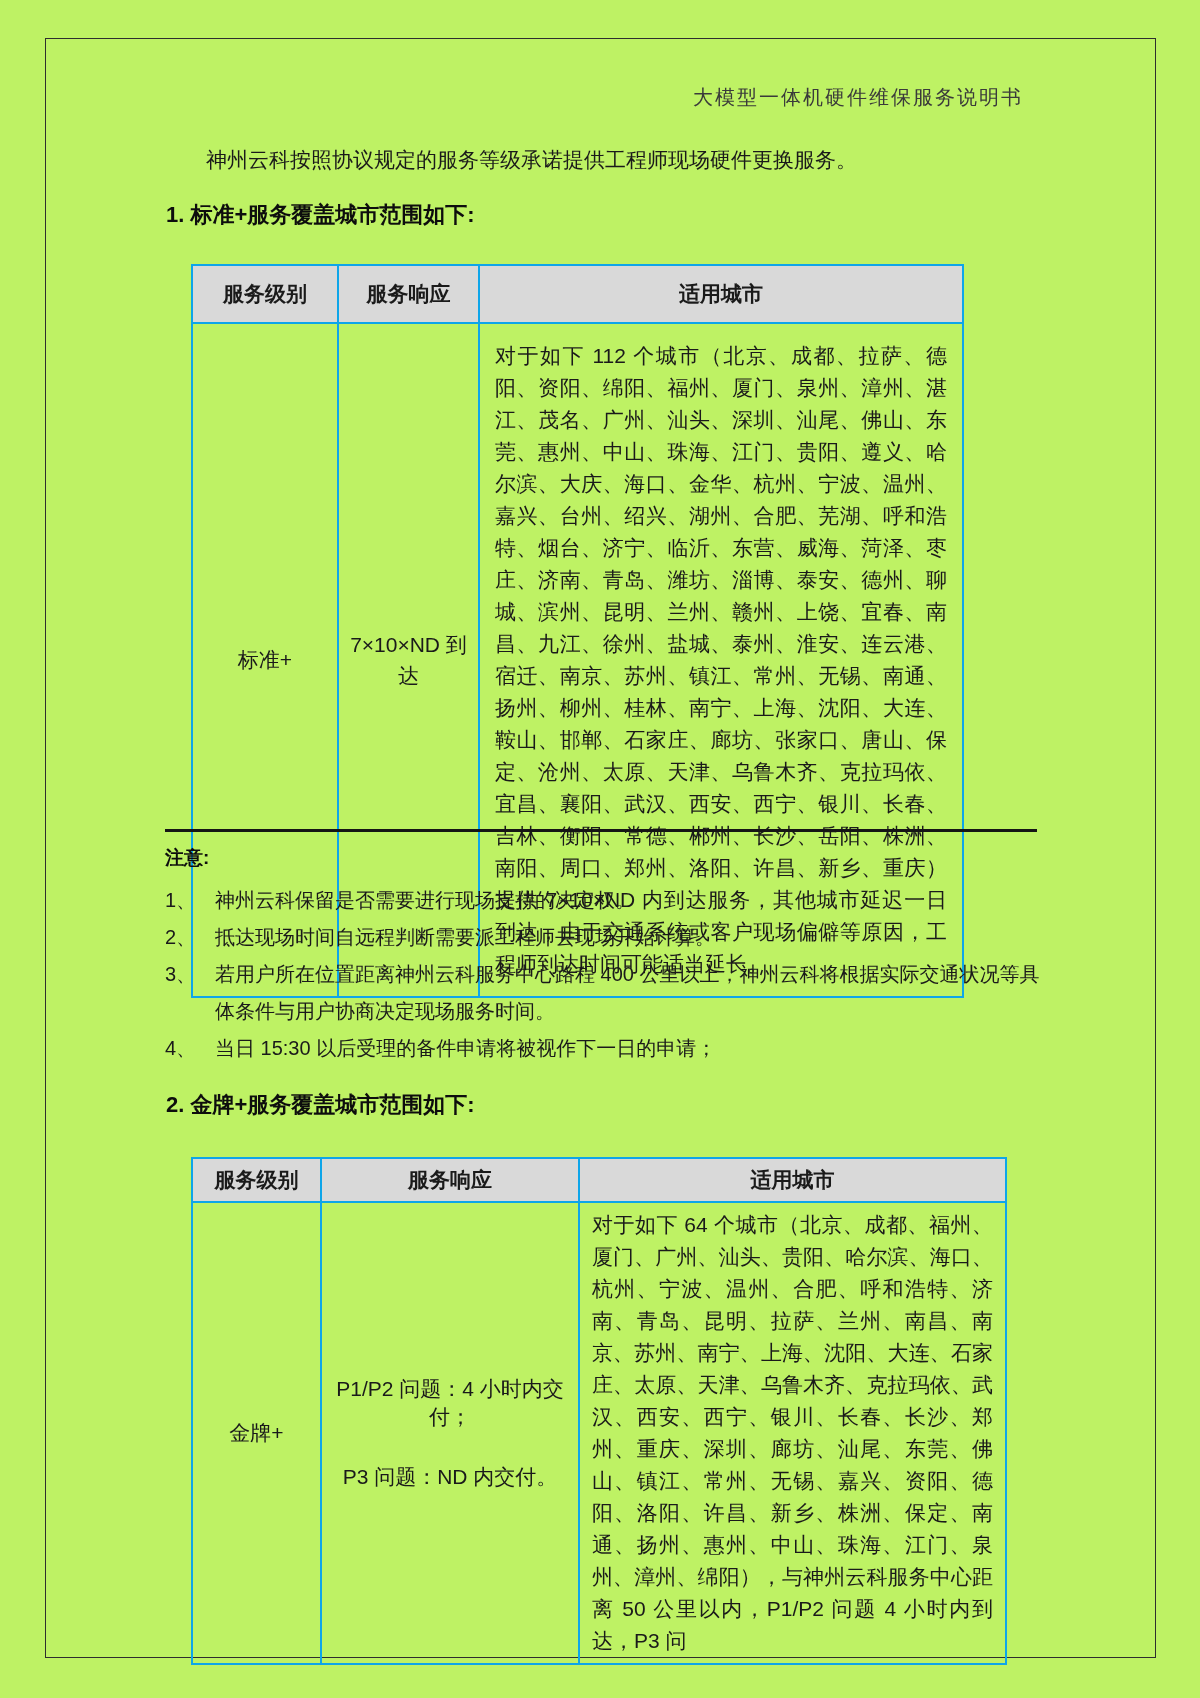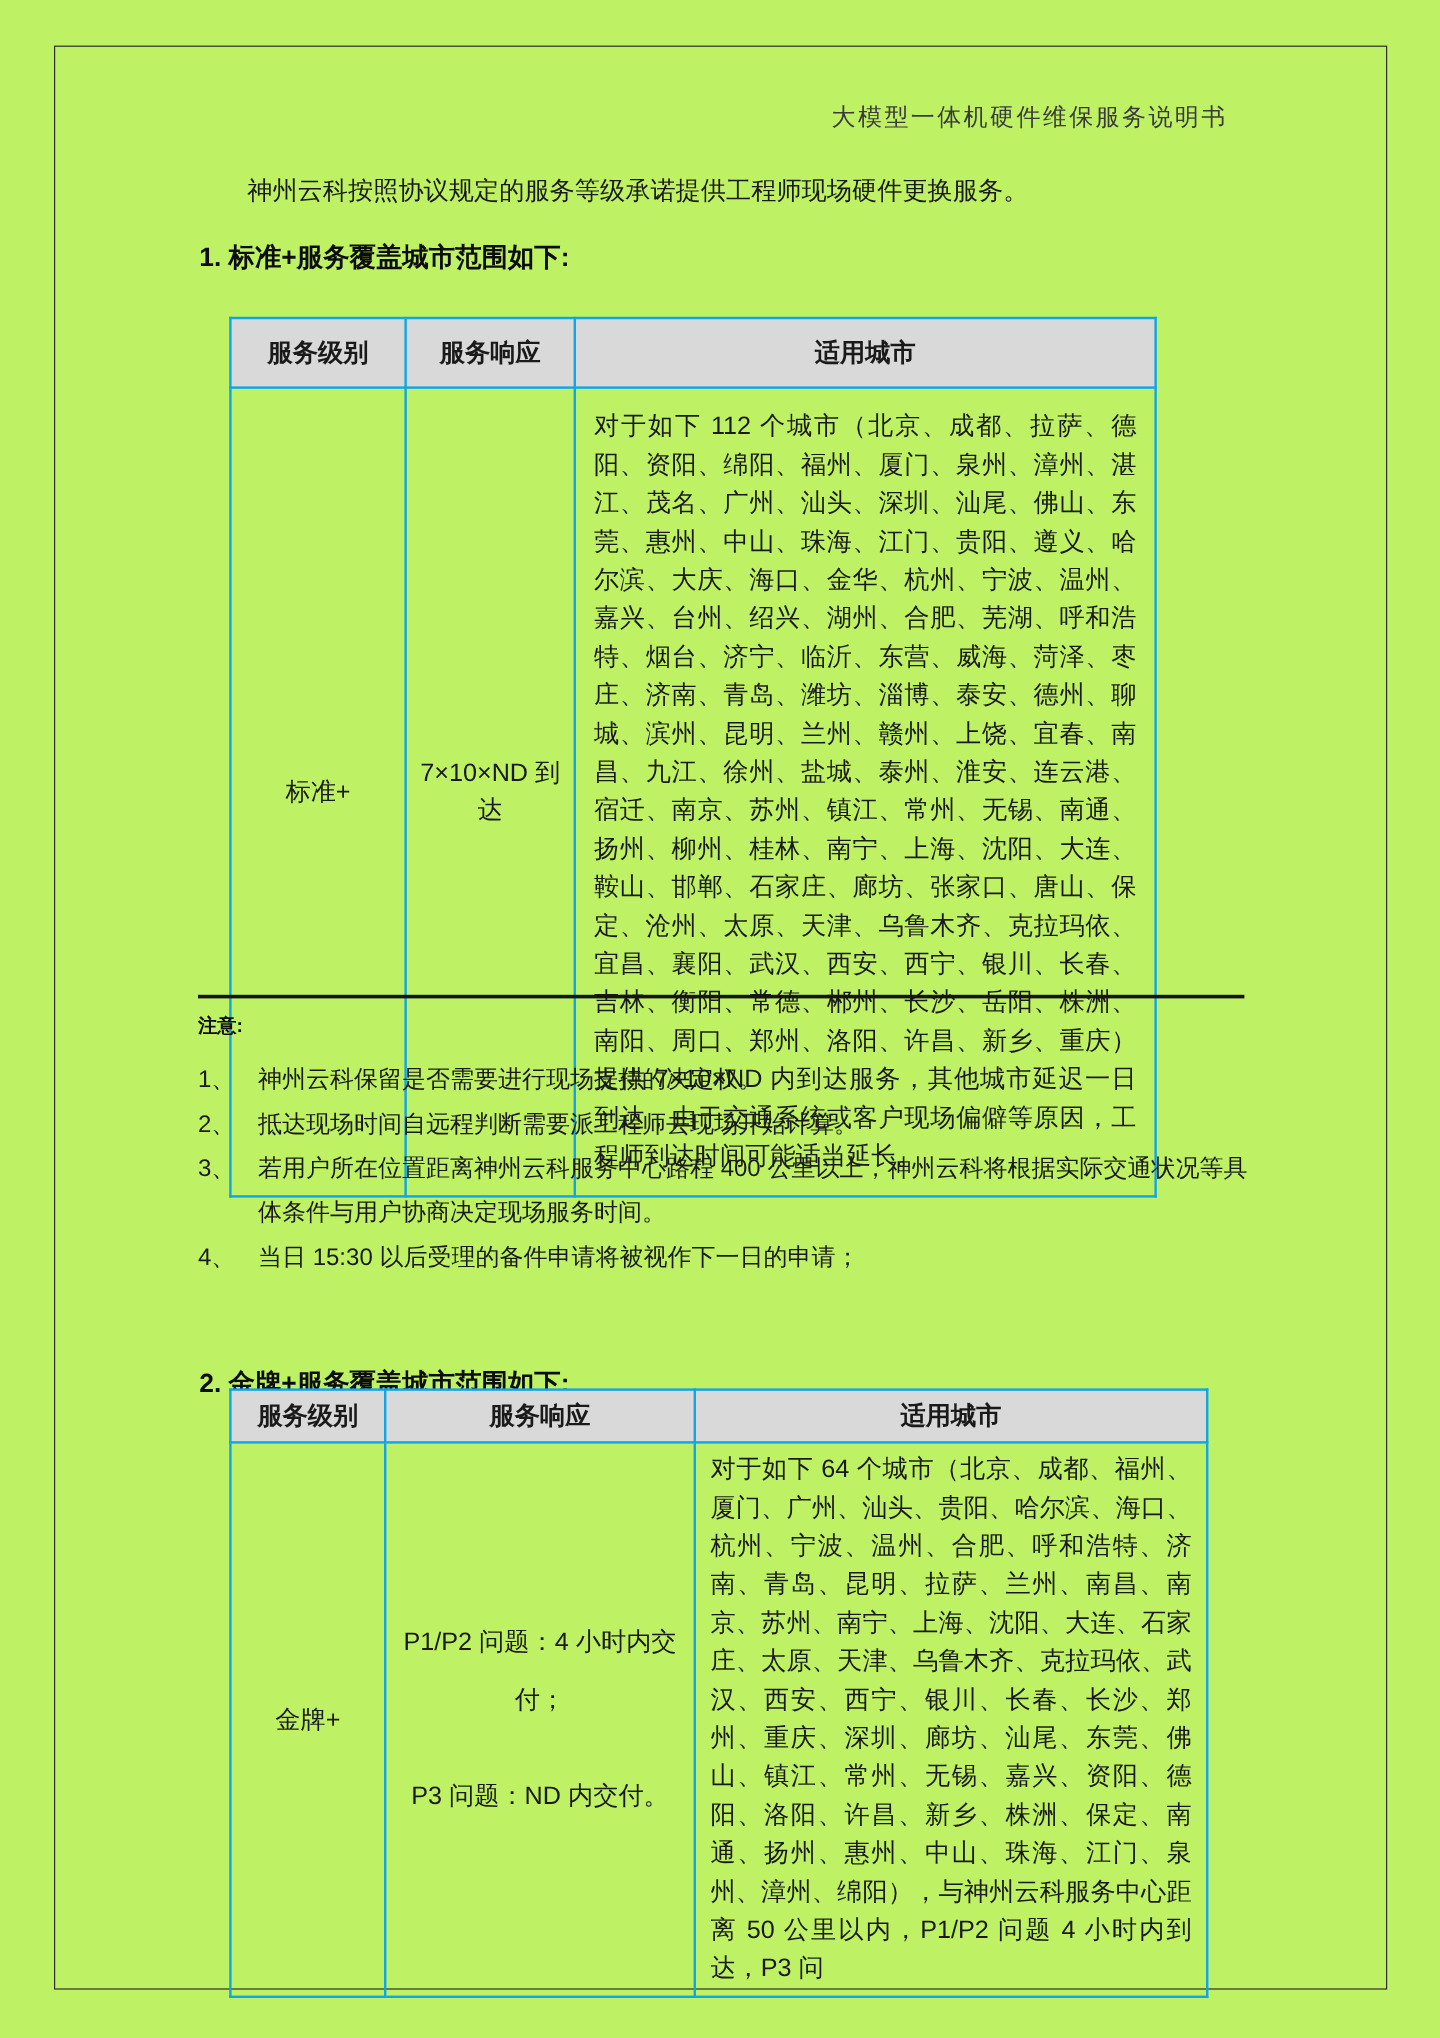--- a/index.html
+++ b/index.html
@@ -15,46 +15,46 @@
   }
   .doc-header {
     position:absolute; top:84px; left:400px; right:177px;
     text-align:right;
     font-family:"Liberation Serif","DejaVu Serif",serif;
     font-size:20px; color:#3a3a3a; letter-spacing:2px;
   }
   .intro { position:absolute; top:140px; left:201px; right:160px; margin:5px; font-size:21px; line-height:30px; }
   .sec { position:absolute; margin:0; font-size:22px; font-weight:700; color:#0d0d0d; }
   .sec1 { top:200px; left:166px; }
-  .sec2 { top:1090px; left:166px;margin-top:48px; }
+  .sec2 { top:1090px; left:166px; }
 
   .svc-table { position:absolute; border-collapse:collapse; table-layout:fixed; font-size:21px; color:#1a1a1a; }
   .svc-table th, .svc-table td { border:2px solid #0ea5e9; }
   .svc-table th { background:#d9d9d9; font-weight:700; text-align:center; font-size:21px; }
   .cell-center { text-align:center; vertical-align:middle; padding:8px; }
   td.cities {
     text-align:justify; text-justify:inter-ideograph;
     vertical-align:top;
   }
   
   .t1 { left:191px; top:264px; width:771px; }
   .t1 .c1 { width:146px; } .t1 .c2 { width:141px; } .t1 .c3 { width:484px; }
   .t1 th { height:54px; }
   .t1 td.cities { padding:16px 15px; line-height:32px; }
   .t1 .resp { line-height:31px; }
   
   .t2 { left:191px; top:1157px; width:814px; }
   .t2 .c1 { width:129px; } .t2 .c2 { width:258px; } .t2 .c3 { width:427px; }
   .t2 th { height:40px; }
   .t2 td.cities { padding:6px 12px 6px 12px; line-height:32px; }
-  .t2 .resp p { margin:0; line-height:48px; text-align:center; }
+  .t2 .resp p { margin:0; line-height:28px; text-align:center; }
   .t2 .resp p + p { margin-top:32px; }
 
   .rule { position:absolute; left:165px; top:829px; width:872px; height:3px; background:#151515; }
-  .notes-label { position:absolute; left:165px; top:845px; font-size:16px; font-weight:700; color:#0d0d0d; }
+  .notes-label { position:absolute; left:165px; top:845px; font-size:19px; font-weight:700; color:#0d0d0d; }
   .notes { position:absolute; left:165px; top:882px; width:878px; margin:0; padding:0; list-style:none; font-size:20px; }
   .notes li { display:flex; line-height:37px; }
   .notes .num { flex:0 0 50px; }
   .notes .txt { flex:1; }
 
   .doc-footer {
     position:absolute; top:1583px; left:0; width:100%; text-align:center;
     font-family:"Liberation Serif","DejaVu Serif",serif;
     font-size:21px; font-weight:700; color:#0d0d0d;
   }

